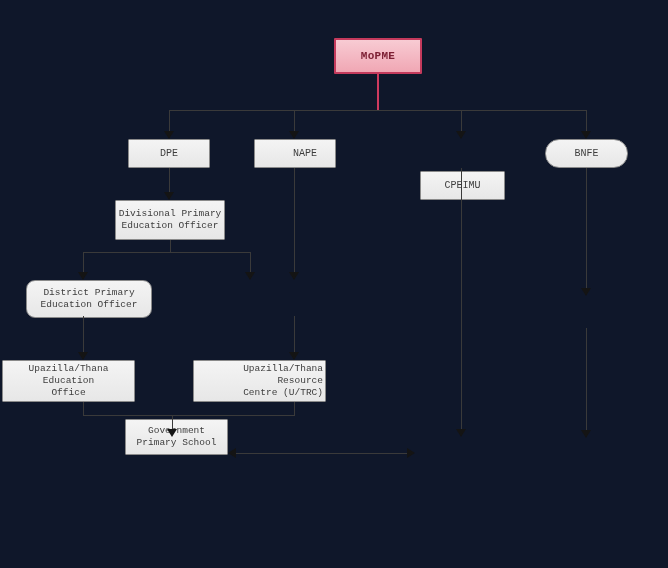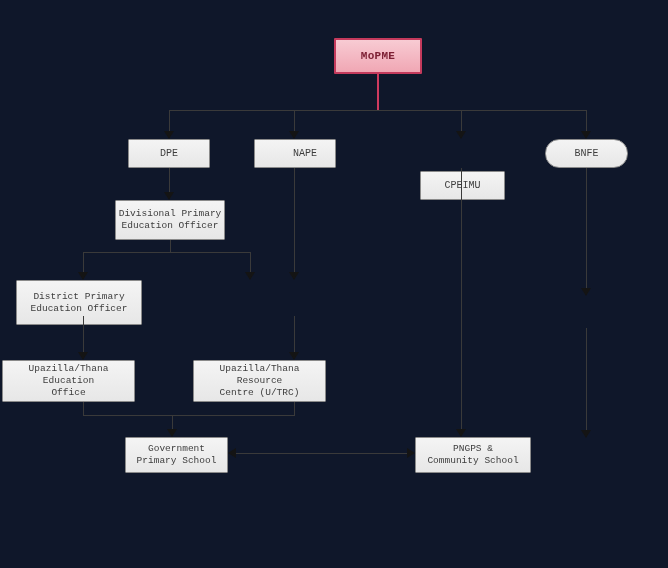--- a/index.html
+++ b/index.html
@@ -70,35 +70,33 @@
 
   <div class="node big" style="left:254px; top:139px; width:82px; height:29px;padding-left:22px;">NAPE</div>
 
   <div class="node big" style="left:420px; top:139px; width:85px; height:29px;margin-top:32px;">CPEIMU</div>
 
   <div class="node big" style="left:545px; top:139px; width:83px; height:29px;border-radius:14px;">BNFE</div>
 
   <div class="node" style="left:115px; top:200px; width:110px; height:40px;">Divisional Primary
 Education Officer</div>
 
-  <div class="node" style="left:16px; top:280px; width:126px; height:45px;">District Primary
+  <div class="node" style="left:26px; top:280px; width:126px; height:38px;border-radius:9px;">District Primary
 Education Officer</div>
 
 
   <div class="node" style="left:2px; top:360px; width:133px; height:42px;">Upazilla/Thana Education
 Office</div>
 
-  <div class="node" style="left:193px; top:360px; width:133px; height:42px;">Upazilla/Thana Resource
+  <div class="node" style="left:193px; top:360px; width:133px; height:42px;text-align:right;">Upazilla/Thana Resource
 Centre (U/TRC)</div>
 
-  <div class="node" style="left:125px; top:437px; width:103px; height:36px;">Government
+  <div class="node" style="left:125px; top:419px; width:103px; height:36px;">Government
 Primary School</div>
 
-  <div class="node" style="left:415px; top:437px; width:116px; height:36px;">PNGPS &amp;
-Community School</div>
 
 
 
   <div class="stem" style="left:377px; top:74px;  height:37px;"></div>
   <div class="hline" style="left:169px; top:110px; width:418px;"></div>
 
   <div class="vline" style="left:169px; top:110px; height:22px;"></div>
   <div class="arr-d" style="left:164px; top:131px;"></div>
 
   <div class="vline" style="left:294px; top:110px; height:22px;"></div>

